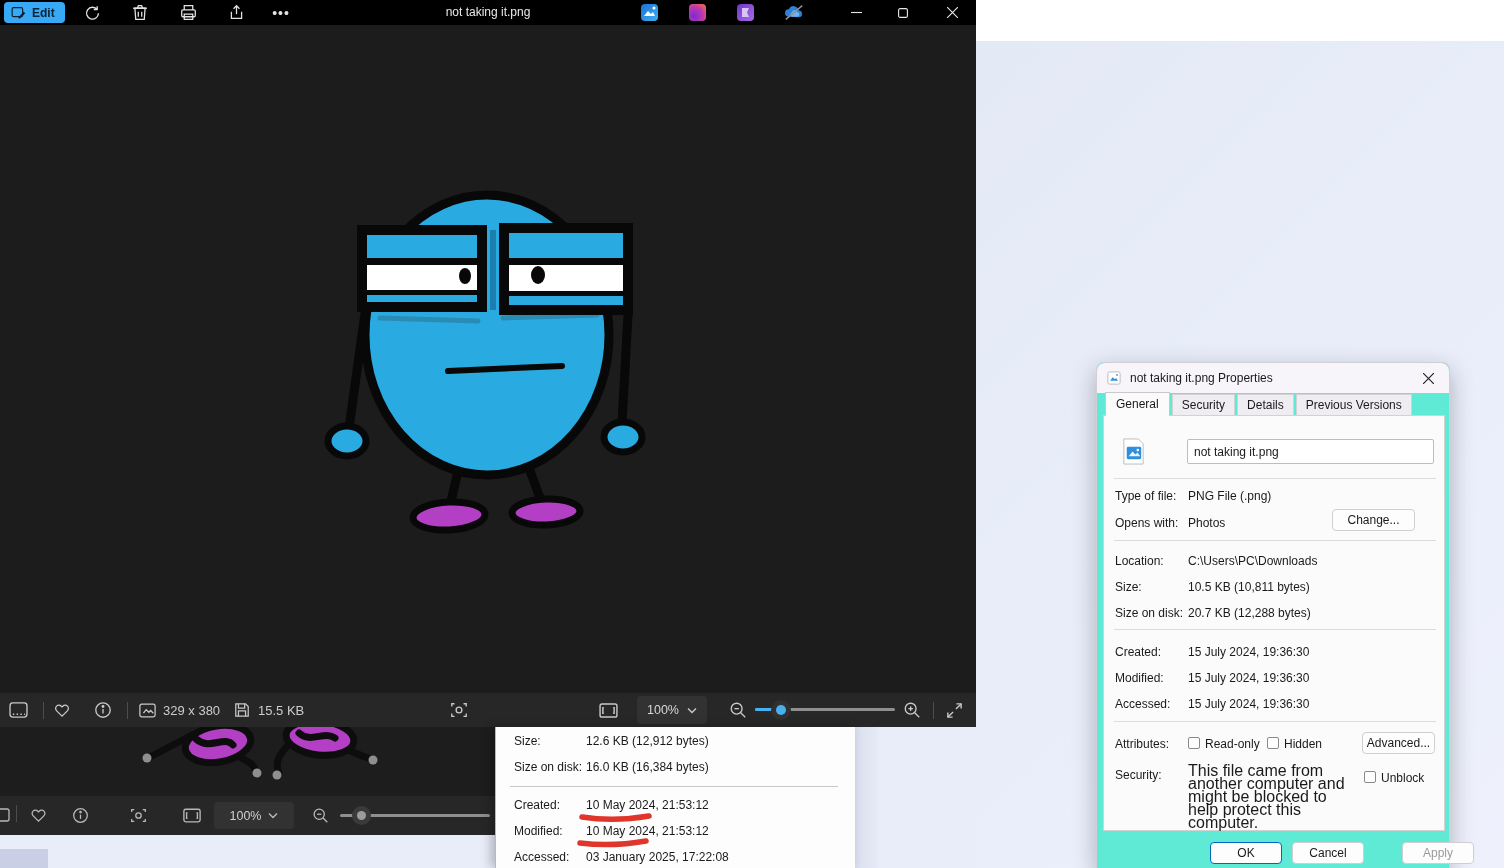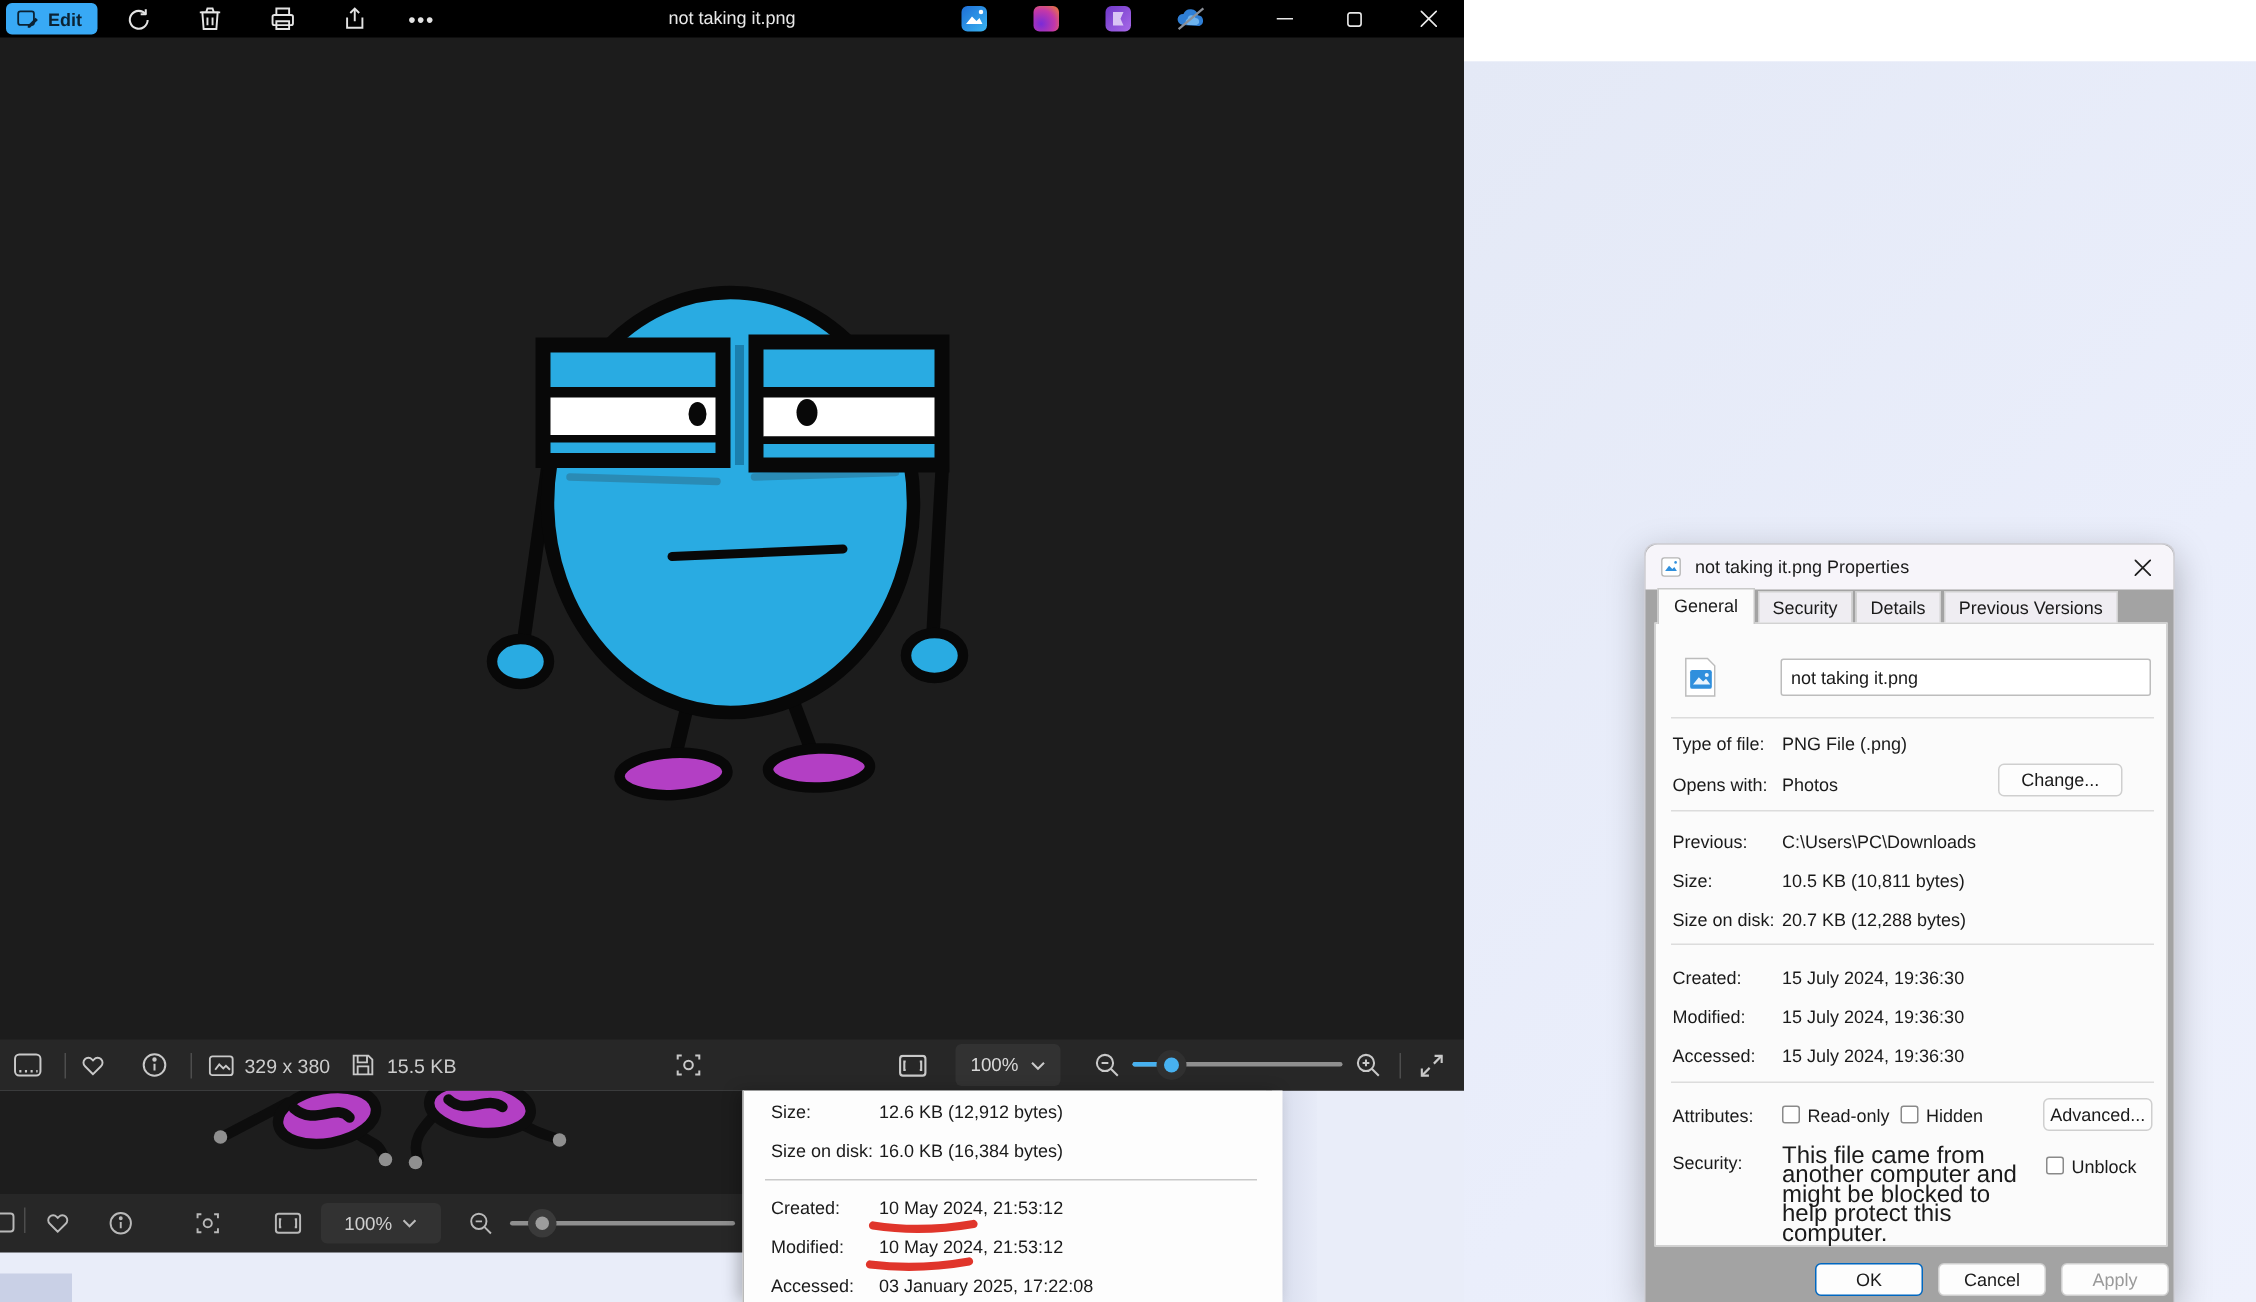--- a/index.html
+++ b/index.html
@@ -43,21 +43,21 @@
   .sb-text{top:10px;color:#cccccc;font-size:13px;white-space:nowrap;}
   .zoombox{left:637px;top:3px;width:70px;height:28px;background:#323232;border-radius:4px;
            display:flex;align-items:center;justify-content:center;gap:8px;color:#d8d8d8;font-size:12.5px;}
   .sl-track{left:755px;top:15px;width:140px;height:3px;background:#8f8f8f;border-radius:2px;}
   .sl-fill{left:755px;top:15px;width:26px;height:3px;background:#47b1f0;border-radius:2px;}
   .sl-thumb{left:771px;top:7px;width:20px;height:20px;border-radius:50%;background:#303030;
             display:flex;align-items:center;justify-content:center;}
   .sl-thumb b{width:10px;height:10px;border-radius:50%;background:#47b1f0;}
 
   
-  .dlg{background:#a3a3a3;font-size:12px;color:#1a1a1a;}
+  .dlg{background:#5eead4;font-size:12px;color:#1a1a1a;}
   .dlg1{left:1096px;top:362px;width:354px;height:506px;border-radius:8px 8px 0 0;
         box-shadow:0 8px 24px rgba(0,0,0,.28);border:1px solid #cfcfd6;border-bottom:none;}
   .dlg1-title{left:0;top:0;width:100%;height:30px;display:flex;align-items:center;gap:8px;padding-left:9px;
               background:#f7f5fa;border-radius:8px 8px 0 0;}
   .dlg-close{right:6px;top:3px;width:30px;height:24px;color:#222;}
   .tabs{left:8px;top:32px;height:21px;display:flex;align-items:flex-end;}
   .tab{padding:3px 9px 4px;border:1px solid #d2d2d2;border-bottom:none;background:#efedf2;
        color:#1a1a1a;margin-right:2px;font-size:12px;}
   .tab.active{background:#fbfbfb;padding:4px 10px 5px;position:relative;z-index:3;border-color:#c9c9c9;}
   .page{left:6px;top:52px;width:342px;height:416px;background:#fbfbfb;border:1px solid #d2d2d2;z-index:2;}
@@ -65,21 +65,21 @@
   .lbl{position:absolute;left:11px;color:#1a1a1a;}
   .val{position:absolute;left:84px;color:#1a1a1a;white-space:nowrap;}
   .filebox{left:83px;top:23px;width:247px;height:25px;background:#fff;border:1px solid #bdbdbd;
            border-radius:2px;display:flex;align-items:center;padding-left:6px;font-size:12px;}
   .wbtn{position:absolute;background:#fdfdfd;border:1px solid #cfcfcf;border-radius:4px;
         font-size:12px;display:flex;align-items:center;justify-content:center;color:#1a1a1a;}
   .cb{position:absolute;width:12px;height:12px;border:1px solid #8a8a8a;border-radius:2px;background:#fff;}
   .cblbl{position:absolute;color:#1a1a1a;}
   .foot-btn{top:479px;width:72px;height:22px;}
   .ok{border:1px solid #0067c0;}
-  .disabled{color:#9a9a9a;}
+  .disabled{color:#9a9a9a;margin-left:28px;}
   .dlg2{left:495px;top:727px;width:360px;height:141px;background:#fdfdfd;border-left:1px solid #b9b9b9;
         box-shadow:-4px 0 10px rgba(0,0,0,.25);}
   .dlg2 .lbl{left:18px;}
   .dlg2 .val{left:90px;}
 </style>
 </head>
 <body>
 
 <div class="screen">
 
@@ -427,21 +427,21 @@
       </div>
       <div class="sep" style="top:62px"></div>
 
       <div class="lbl" style="top:73px">Type of file:</div>
       <div class="val" style="top:73px">PNG File (.png)</div>
       <div class="lbl" style="top:100px">Opens with:</div>
       <div class="val" style="top:100px">Photos</div>
       <div class="wbtn" style="left:228px;top:93px;width:83px;height:22px">Change...</div>
       <div class="sep" style="top:124px"></div>
 
-      <div class="lbl" style="top:138px">Previous:</div>
+      <div class="lbl" style="top:138px">Location:</div>
       <div class="val" style="top:138px">C:\Users\PC\Downloads</div>
       <div class="lbl" style="top:164px">Size:</div>
       <div class="val" style="top:164px">10.5 KB (10,811 bytes)</div>
       <div class="lbl" style="top:190px">Size on disk:</div>
       <div class="val" style="top:190px">20.7 KB (12,288 bytes)</div>
       <div class="sep" style="top:213px"></div>
 
       <div class="lbl" style="top:229px">Created:</div>
       <div class="val" style="top:229px">15 July 2024, 19:36:30</div>
       <div class="lbl" style="top:255px">Modified:</div>

